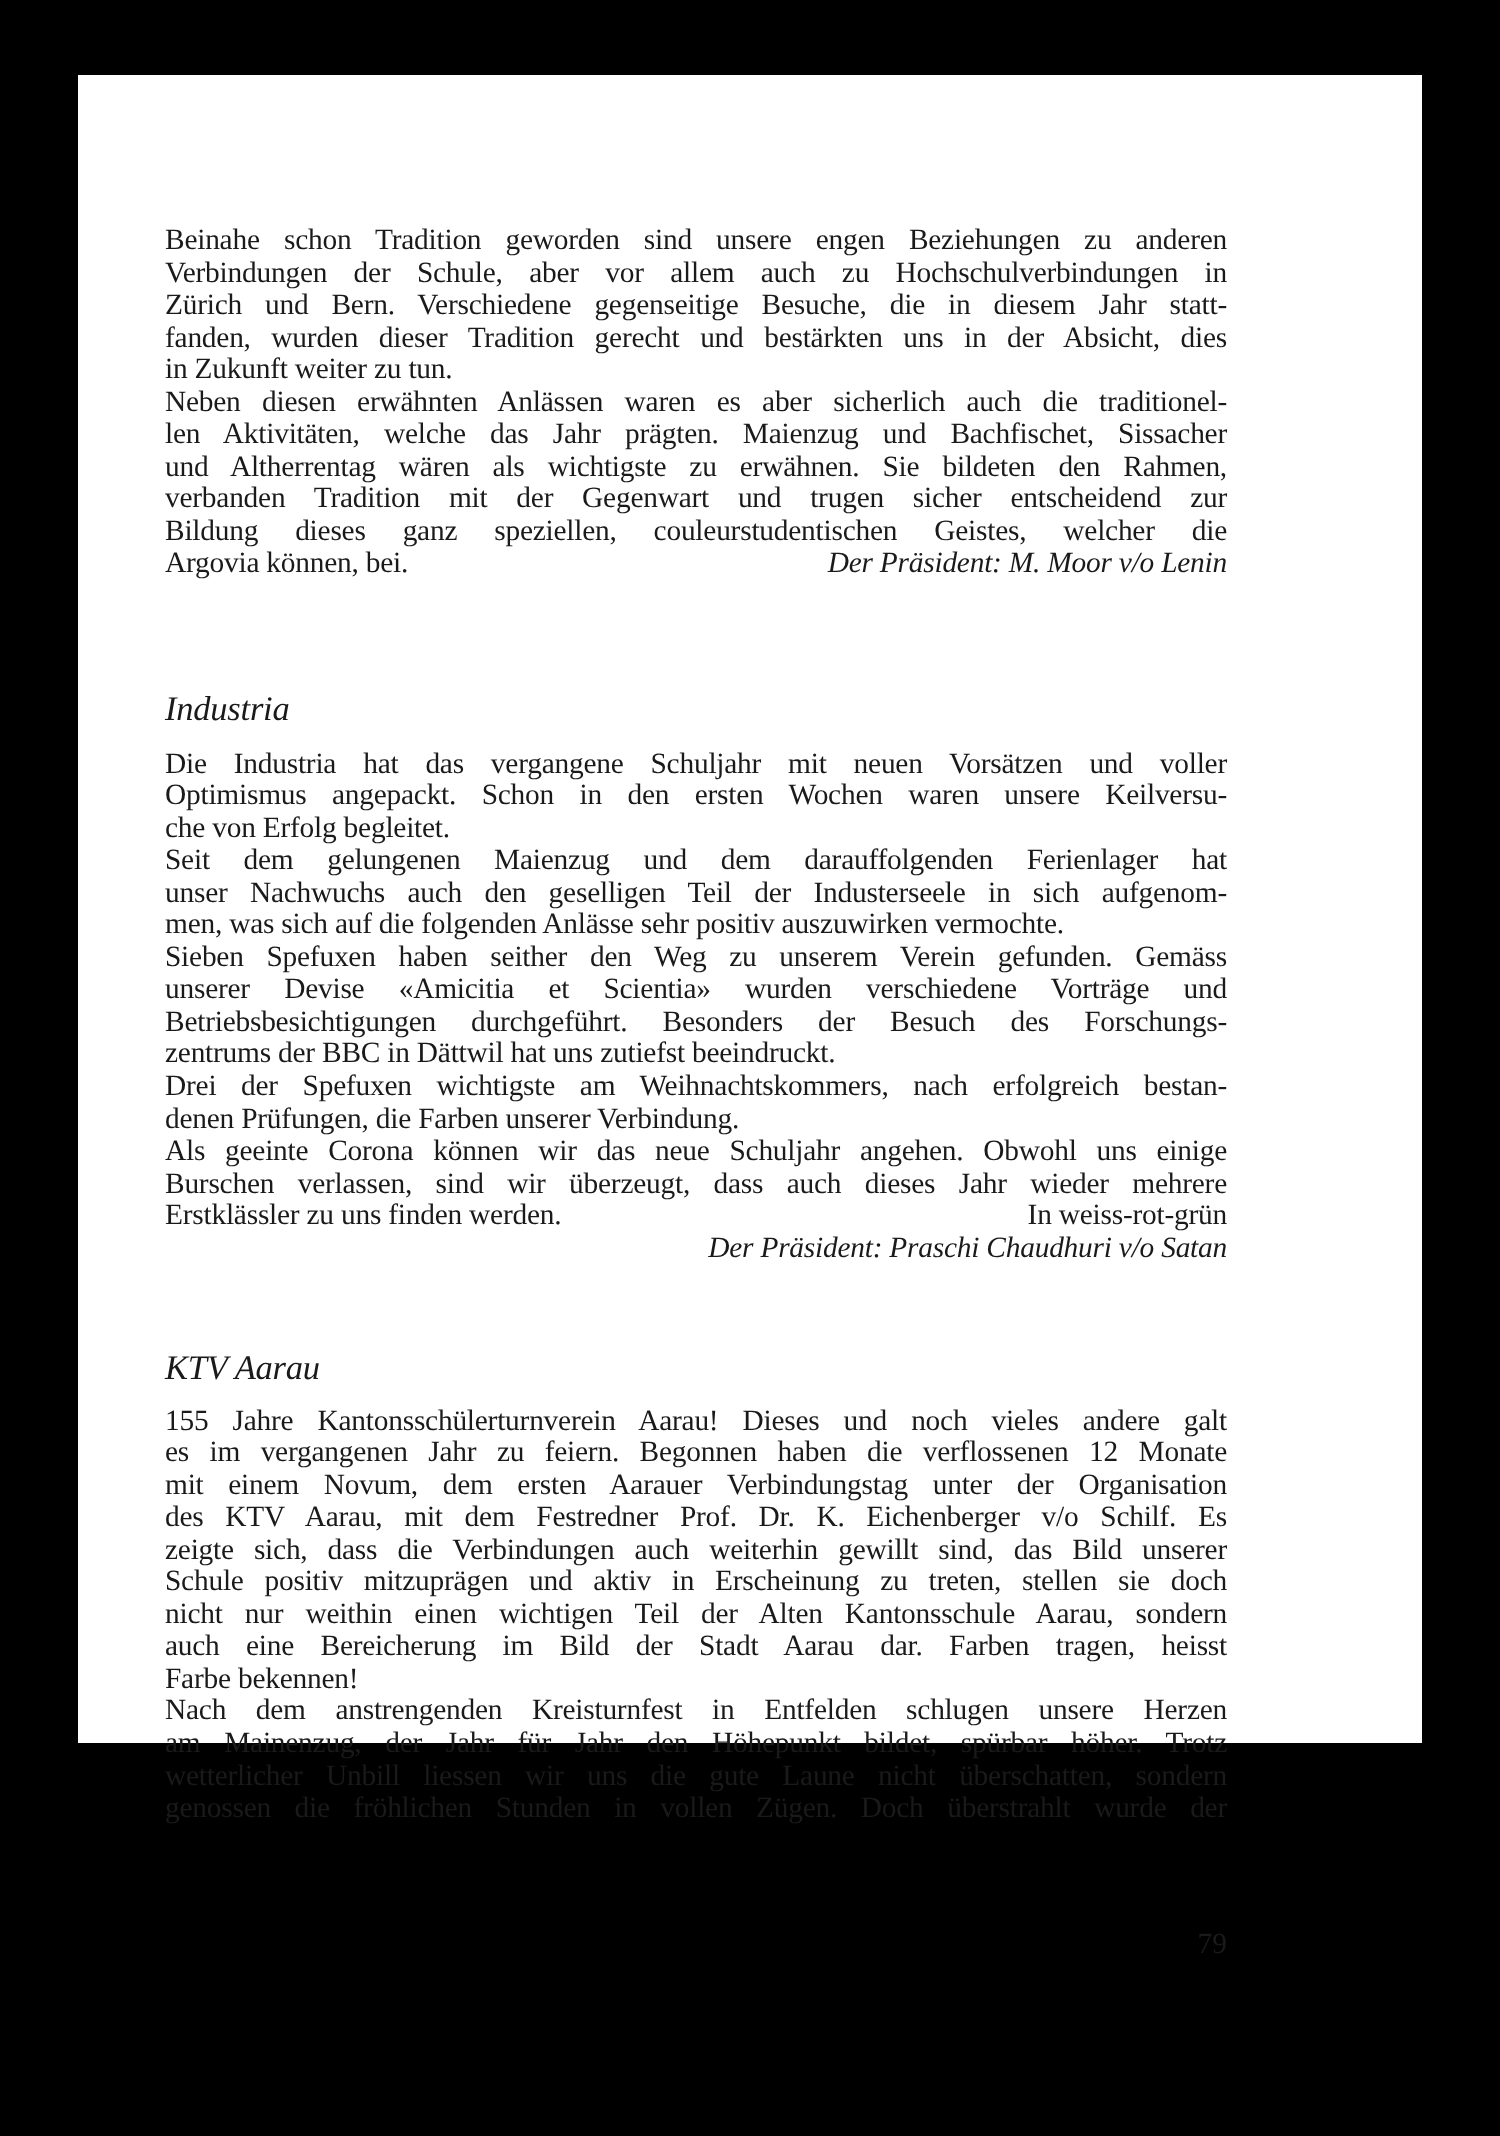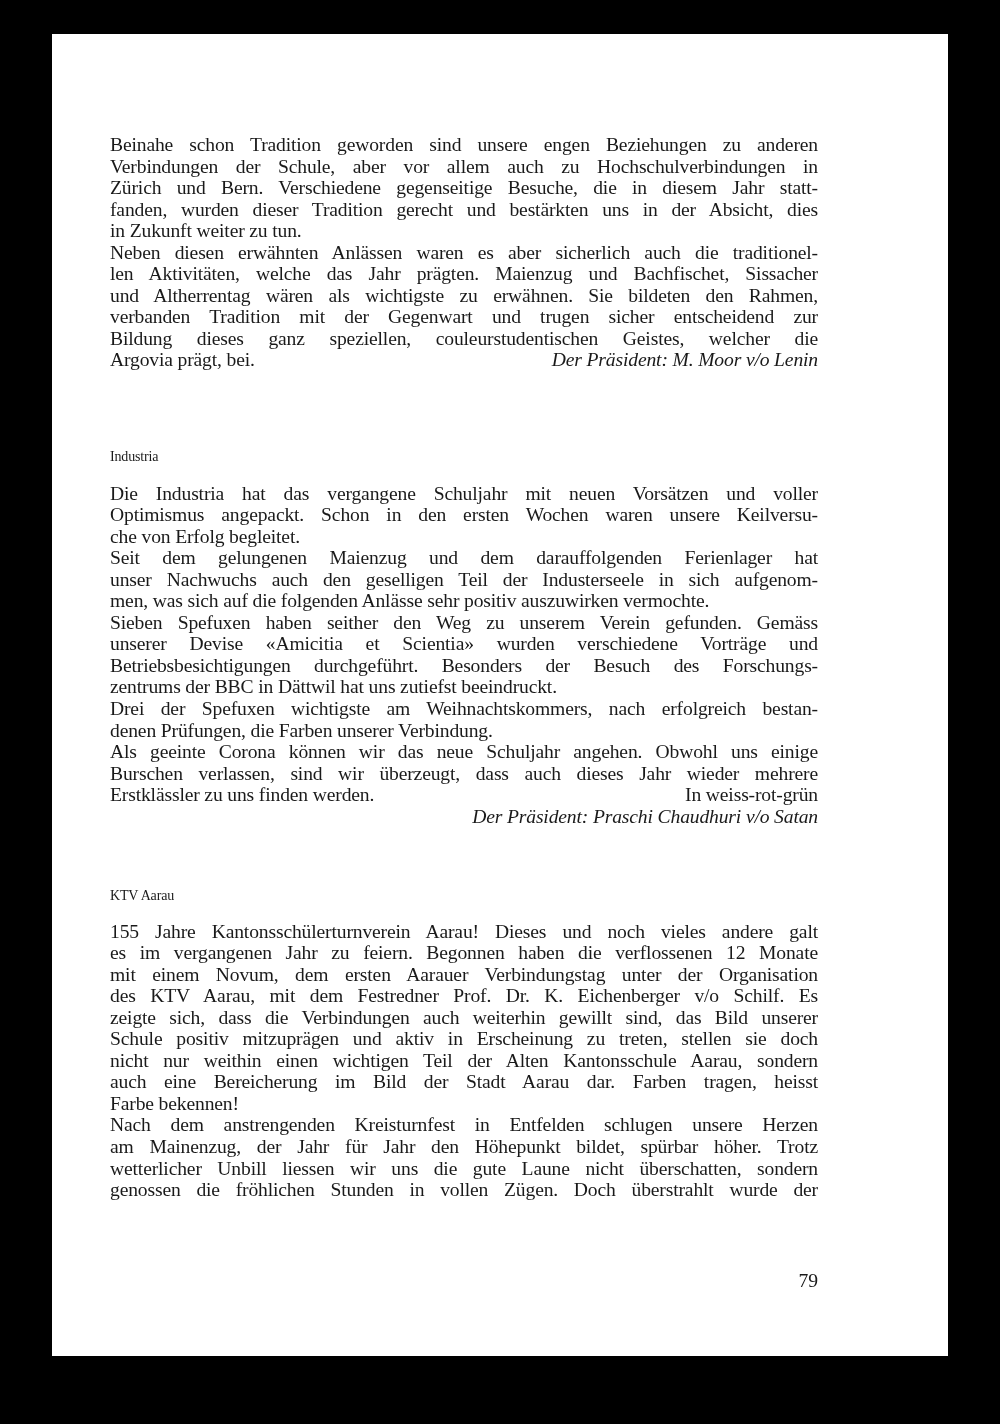--- a/index.html
+++ b/index.html
@@ -11,23 +11,23 @@
     width: 1000px;
     height: 1424px;
     position: relative;
     overflow: hidden;
     font-family: "Liberation Serif", "DejaVu Serif", serif;
     color: #1a1a1a;
   }
   .page {
     position: absolute;
     left: 52px;
-    top: 34px;
+    top: 50px;
     width: 896px;
-    height: 1322px;
+    height: 1112px;
     background: #ffffff;
   }
   .column {
     position: absolute;
     left: 58px;          
     top: 100px;          
     width: 708px;
   }
   .line {
     display: block;
@@ -50,21 +50,22 @@
     text-align: left;
     text-align-last: left;
   }
   .line.right {
     text-align: right;
     text-align-last: right;
   }
   .italic { font-style: italic; }
   .section-heading {
     display: block;
-    font-size: 14px;
+    font-style: italic;
+    font-size: 23px;
     height: 21.55px;
     line-height: 21.55px;
     letter-spacing: -0.15px;
   }
   .section { position: absolute; left: 0; width: 708px; }
   .page-number {
     position: absolute;
     left: 720px;         
     top: 1212px;         
     width: 46px;
@@ -88,21 +89,21 @@
         <span class="line">fanden, wurden dieser Tradition gerecht und bestärkten uns in der Absicht, dies</span>
         <span class="line last">in Zukunft weiter zu tun.</span>
       </div>
       <div>
         <span class="line">Neben diesen erwähnten Anlässen waren es aber sicherlich auch die traditionel-</span>
         <span class="line">len Aktivitäten, welche das Jahr prägten. Maienzug und Bachfischet, Sissacher</span>
         <span class="line">und Altherrentag wären als wichtigste zu erwähnen. Sie bildeten den Rahmen,</span>
         <span class="line">verbanden Tradition mit der Gegenwart und trugen sicher entscheidend zur</span>
         <span class="line">Bildung dieses ganz speziellen, couleurstudentischen Geistes, welcher die</span>
         <span class="line split">
-          <span>Argovia prägt, bei.</span>
+          <span>Argovia können, bei.</span>
           <span class="italic">Der Präsident: M. Moor v/o Lenin</span>
         </span>
       </div>
     </div>
 
     <div class="section" style="top:312px;">
       <span class="section-heading">Industria</span>
       <div style="height:15px;"></div>
       <div>
         <span class="line">Die Industria hat das vergangene Schuljahr mit neuen Vorsätzen und voller</span>

